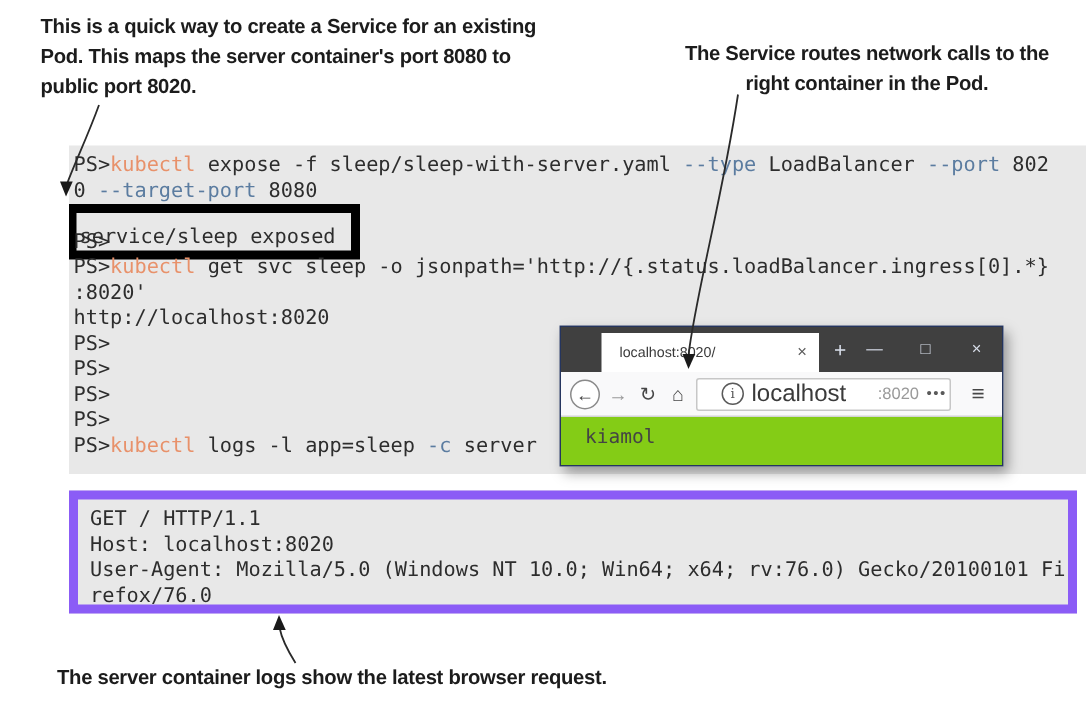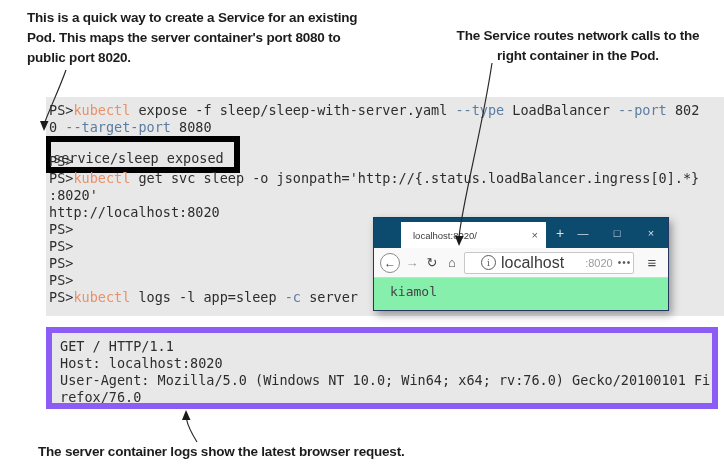--- a/index.html
+++ b/index.html
@@ -39,21 +39,21 @@
     font-size:13.5px;line-height:17px;color:#2d2d2d;
     padding:5px 0 0 8px;white-space:pre;overflow:hidden;
   }
   
   .browser{
     position:absolute;left:373px;top:217px;width:296px;height:94px;
     border:1px solid #25355e;background:#ffffff;
     box-shadow:3px 4px 8px rgba(0,0,0,0.35);box-sizing:border-box;
   }
   .titlebar{
-    position:relative;height:30px;background:#0c4a6e;display:flex;align-items:stretch;padding-left:19px;
+    position:relative;height:30px;background:#404040;display:flex;align-items:stretch;padding-left:19px;
   }
   .tab{
     position:absolute;left:27px;top:4px;width:145px;height:26px;background:#ffffff;
     display:flex;align-items:center;justify-content:space-between;
     padding:0 8px 0 12px;box-sizing:border-box;
   }
   .tab-title{font-size:9.5px;color:#3a3a3a;white-space:nowrap;}
   .tab-close{font-size:11px;color:#5a5a5a;cursor:default;}
   .newtab{
     position:absolute;left:182px;top:7px;font-size:14px;color:#d9dfeb;
@@ -84,21 +84,21 @@
   .info-circle{
     width:13px;height:13px;border:1px solid #5a5a5a;border-radius:50%;
     font-size:9px;color:#5a5a5a;display:flex;align-items:center;justify-content:center;
     font-family:"DejaVu Serif",serif;flex:0 0 auto;
   }
   .addr-host{font-size:16px;color:#3a3a3a;white-space:nowrap;}
   .addr-port{font-size:11px;color:#9a9a9a;white-space:nowrap;margin-left:16px;}
   .addr-dots{margin-left:auto;font-size:10px;color:#5a5a5a;letter-spacing:1px;}
   .menu-btn{font-size:15px;color:#474747;margin-left:4px;width:20px;text-align:center;}
   .browser-content{
-    height:32px;background:#86efac;
+    height:32px;background:#84cc16;
     font-family:"DejaVu Sans Mono","Liberation Mono",monospace;
     font-size:13px;color:#444;padding:6px 0 0 16px;box-sizing:border-box;
   }
   
   .arrows{position:absolute;left:0;top:0;width:724px;height:475px;pointer-events:none;z-index:50;}
 </style>
 </head>
 <body>
 
 <div class="annotation ann-top-left">This is a quick way to create a Service for an existing Pod. This maps the server container's port 8080 to public port 8020.</div>

